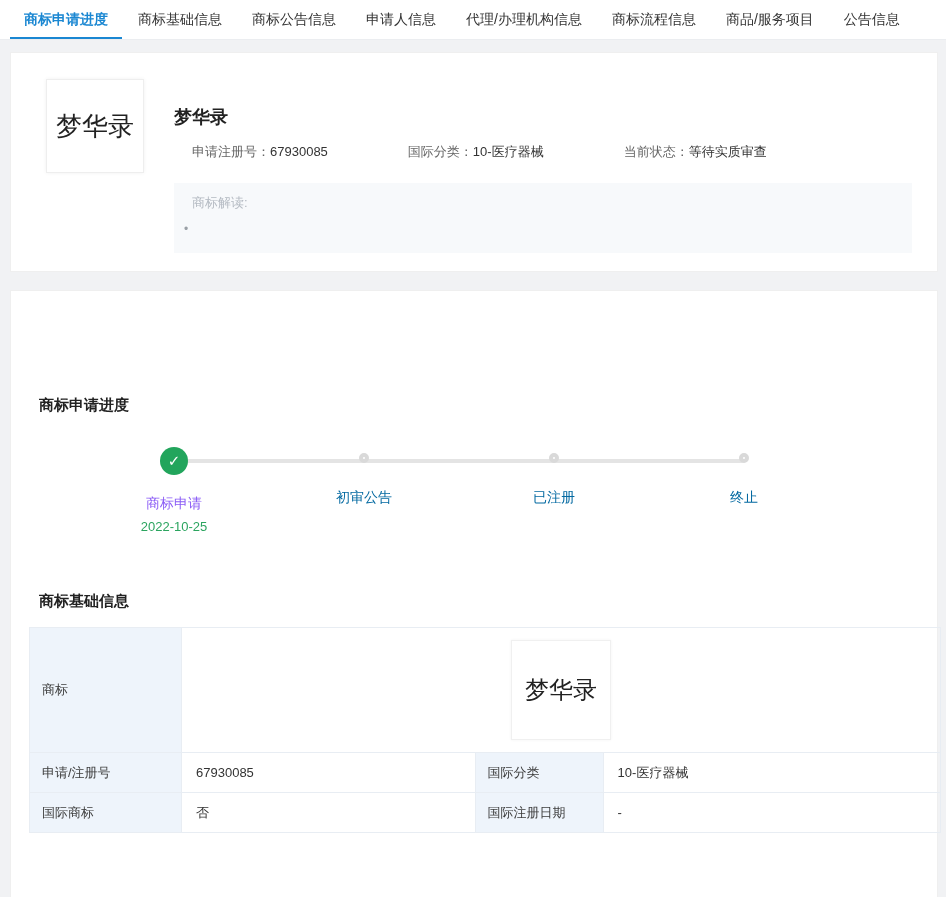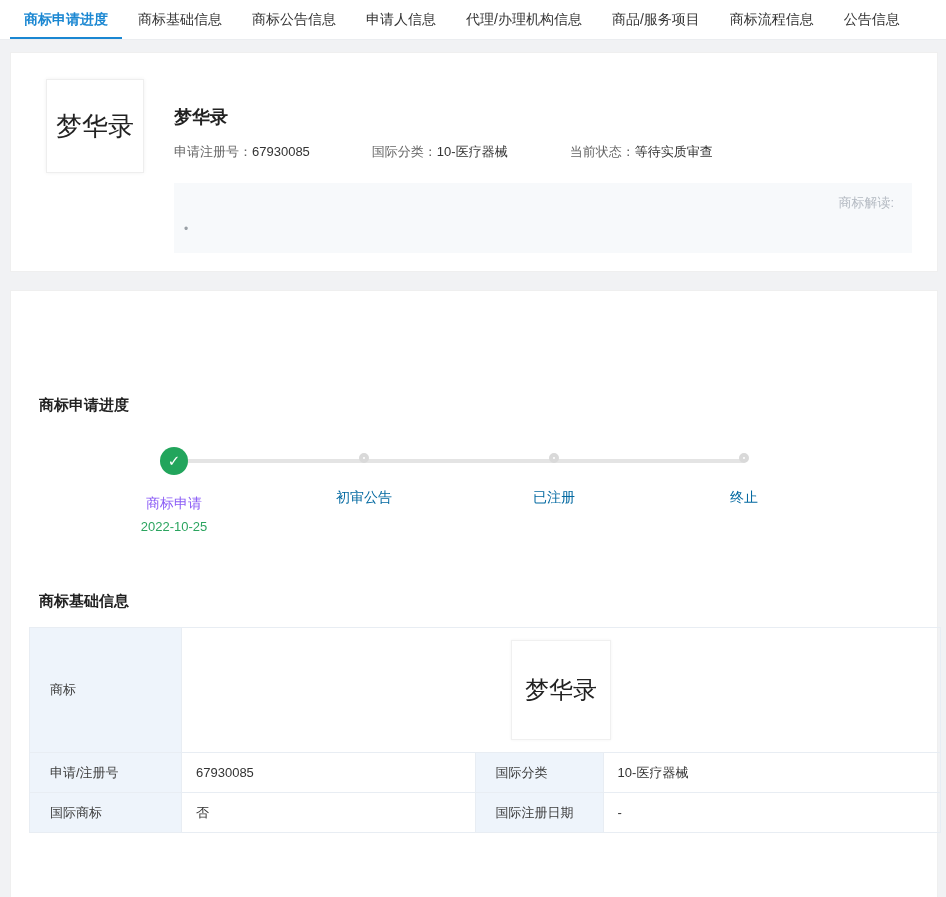--- a/index.html
+++ b/index.html
@@ -20,25 +20,25 @@
     display:flex; align-items:flex-start; }
   .card2 { margin-top:18px; height:640px; padding:104px 10px 0 18px; }
 
   
   .tm-img { width:98px; height:94px; background:#fff; border:1px solid #eeeeee;
     box-shadow:0 0 4px rgba(0,0,0,.06); display:flex; align-items:center; justify-content:center;
     font-family:"DejaVu Serif","Liberation Serif",serif; font-size:26px; color:#222; flex:none; }
   .sum-right { flex:1; margin-left:30px; }
   .sum-title { margin-top:26px; font-size:18px; font-weight:bold; color:#222; line-height:24px; }
   .sum-info { margin-top:14px; display:flex; font-size:13px; line-height:18px; }
-  .sum-info .seg { margin-right:62px; white-space:nowrap; }
+  .sum-info .seg { margin-right:62px; white-space:nowrap;margin-left:18px; }
   .sum-info .lbl { color:#666; }
   .sum-info .val { color:#333; }
   .interp { margin-top:22px; background:#f7f9fb; height:70px; padding:12px 18px; }
-  .interp-title { font-size:13px; color:#b4bac2; line-height:16px;text-align:right; }
+  .interp-title { font-size:13px; color:#b4bac2; line-height:16px; }
   .interp-item { margin-top:10px; font-size:13px; color:#555; line-height:16px;
     display:flex; align-items:center; margin-left:-8px; }
   .interp-item .dot { color:#9aa0a6; font-size:12px; margin-right:6px; }
 
   
   .sec-title { font-size:15px; font-weight:bold; color:#222; padding-left:10px; line-height:20px; }
 
   
   .stepper { position:relative; margin-top:32px; height:100px; }
   .step-line { position:absolute; left:145px; top:12px; width:570px; height:4px;
@@ -52,40 +52,40 @@
     background:#fff; border:4px solid #d9d9d9; z-index:1; }
   .step-label { margin-top:20px; font-size:14px; color:#0369a1; }
   .step.done .step-label { color:#8b5cf6; }
   .step.pending .step-label { margin-top:26px; }
   .step-date { margin-top:6px; font-size:13px; color:#2ba45f; }
 
   
   .sec-basic { margin-top:44px; }
   .info-table { margin-top:16px; width:912px; border-collapse:collapse; font-size:13px; }
   .info-table td { border:1px solid #e8edf3; padding:0 14px; height:40px; color:#333; }
-  .info-table td.lab { background:#eef4fb; width:152px; color:#3c3c3c; padding-left:20px; }
+  .info-table td.lab { background:#eef4fb; width:152px; color:#3c3c3c; padding-left:12px; }
   .info-table td.lab2 { width:128px; }
   .tm-row { height:125px !important; }
   .tm-cell { text-align:center; }
   .tm-img-sm { display:inline-block; width:100px; height:100px; border:1px solid #f0f0f0;
     box-shadow:0 0 3px rgba(0,0,0,.05); background:#fff;
     font-family:"DejaVu Serif","Liberation Serif",serif; font-size:24px; color:#222;
     line-height:98px; text-align:center; vertical-align:middle; }
 </style>
 </head>
 <body>
 
 <div class="tabbar">
   <div class="tab active">商标申请进度</div>
   <div class="tab">商标基础信息</div>
   <div class="tab">商标公告信息</div>
   <div class="tab">申请人信息</div>
   <div class="tab">代理/办理机构信息</div>
+  <div class="tab">商标流程信息</div>
   <div class="tab">商品/服务项目</div>
-  <div class="tab">商标流程信息</div>
   <div class="tab">公告信息</div>
 </div>
 
 <div class="card card1">
   <div class="tm-img">梦华录</div>
   <div class="sum-right">
     <div class="sum-title">梦华录</div>
     <div class="sum-info">
       <div class="seg">
         <span class="lbl">申请注册号：</span><span class="val">67930085</span>

